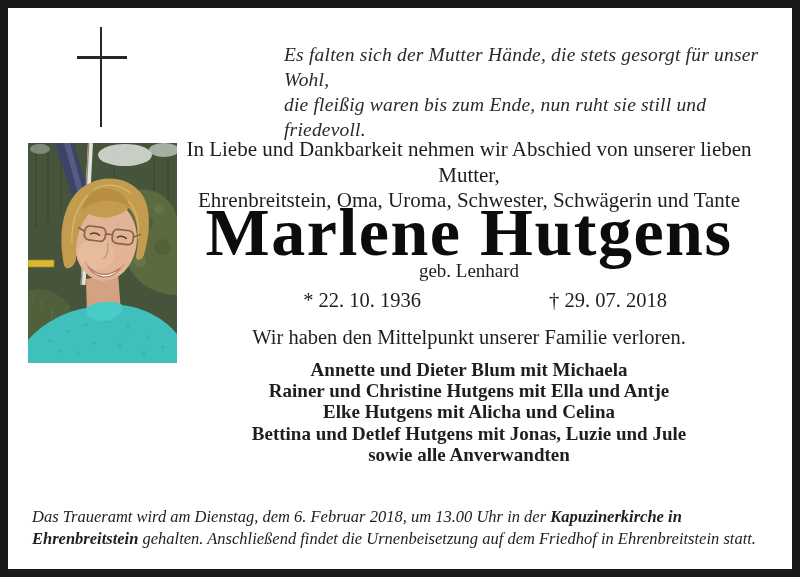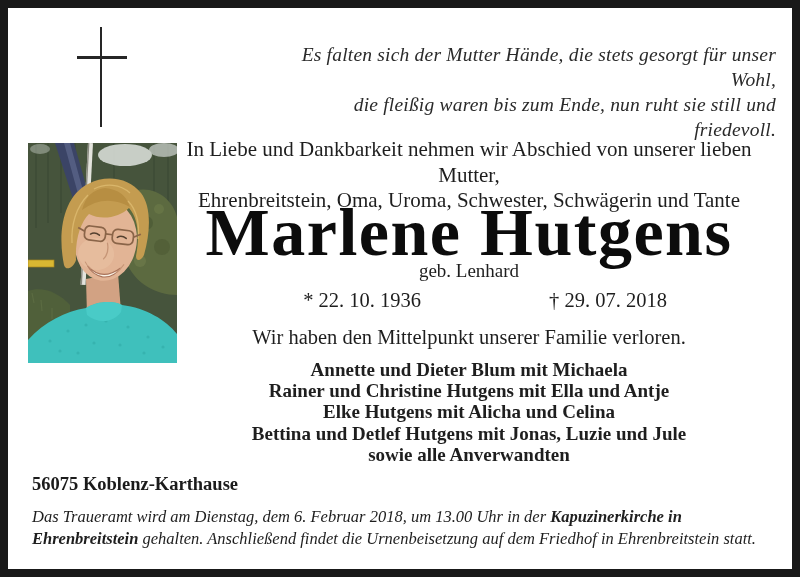--- a/index.html
+++ b/index.html
@@ -16,21 +16,21 @@
   }
   
   .abs{position:absolute;}
 
   
   .cross{left:69px;top:19px;width:50px;height:100px;}
   .cross-v{position:absolute;left:23px;top:0;width:2px;height:100px;background:#262626;}
   .cross-h{position:absolute;left:0;top:29px;width:50px;height:3px;background:#262626;}
 
   
-  .epigraph{left:276px;top:34px;width:492px;font-style:italic;font-size:19.5px;line-height:25px;color:#2a2a2a;letter-spacing:.2px;text-align:right;}
+  .epigraph{left:276px;top:34px;width:492px;font-style:italic;font-size:19.5px;line-height:25px;color:#2a2a2a;letter-spacing:.2px;}
 
   
   .photo{left:20px;top:135px;width:149px;height:220px;}
   .photo svg{display:block;}
 
   
   .main{left:175px;top:129px;width:572px;text-align:center;}
   .intro{position:absolute;top:0;left:0;width:100%;font-size:21px;line-height:25.5px;}
   .name{position:absolute;top:56px;left:0;width:100%;font-size:68px;font-weight:bold;letter-spacing:1.5px;color:#0c0c0c;white-space:nowrap;}
   .maiden{position:absolute;top:123px;left:0;width:100%;font-size:19px;}
@@ -169,19 +169,18 @@
     <div class="loss">Wir haben den Mittelpunkt unserer Familie verloren.</div>
     <div class="mourners">
       <div>Annette und Dieter Blum mit Michaela</div>
       <div>Rainer und Christine Hutgens mit Ella und Antje</div>
       <div>Elke Hutgens mit Alicha und Celina</div>
       <div>Bettina und Detlef Hutgens mit Jonas, Luzie und Jule</div>
       <div>sowie alle Anverwandten</div>
     </div>
   </div>
 
-  <div class="abs address">56075 Koblenz-Karthause</div>
 
   <div class="abs service">
     <span>Das Traueramt wird am Dienstag, dem 6. Februar 2018, um 13.00 Uhr in der </span><b>Kapuzinerkirche in Ehrenbreitstein</b><span> gehalten. Anschließend findet die Urnenbeisetzung auf dem Friedhof in Ehrenbreitstein statt.</span>
   </div>
 
 </div>
 
 </body></html>

